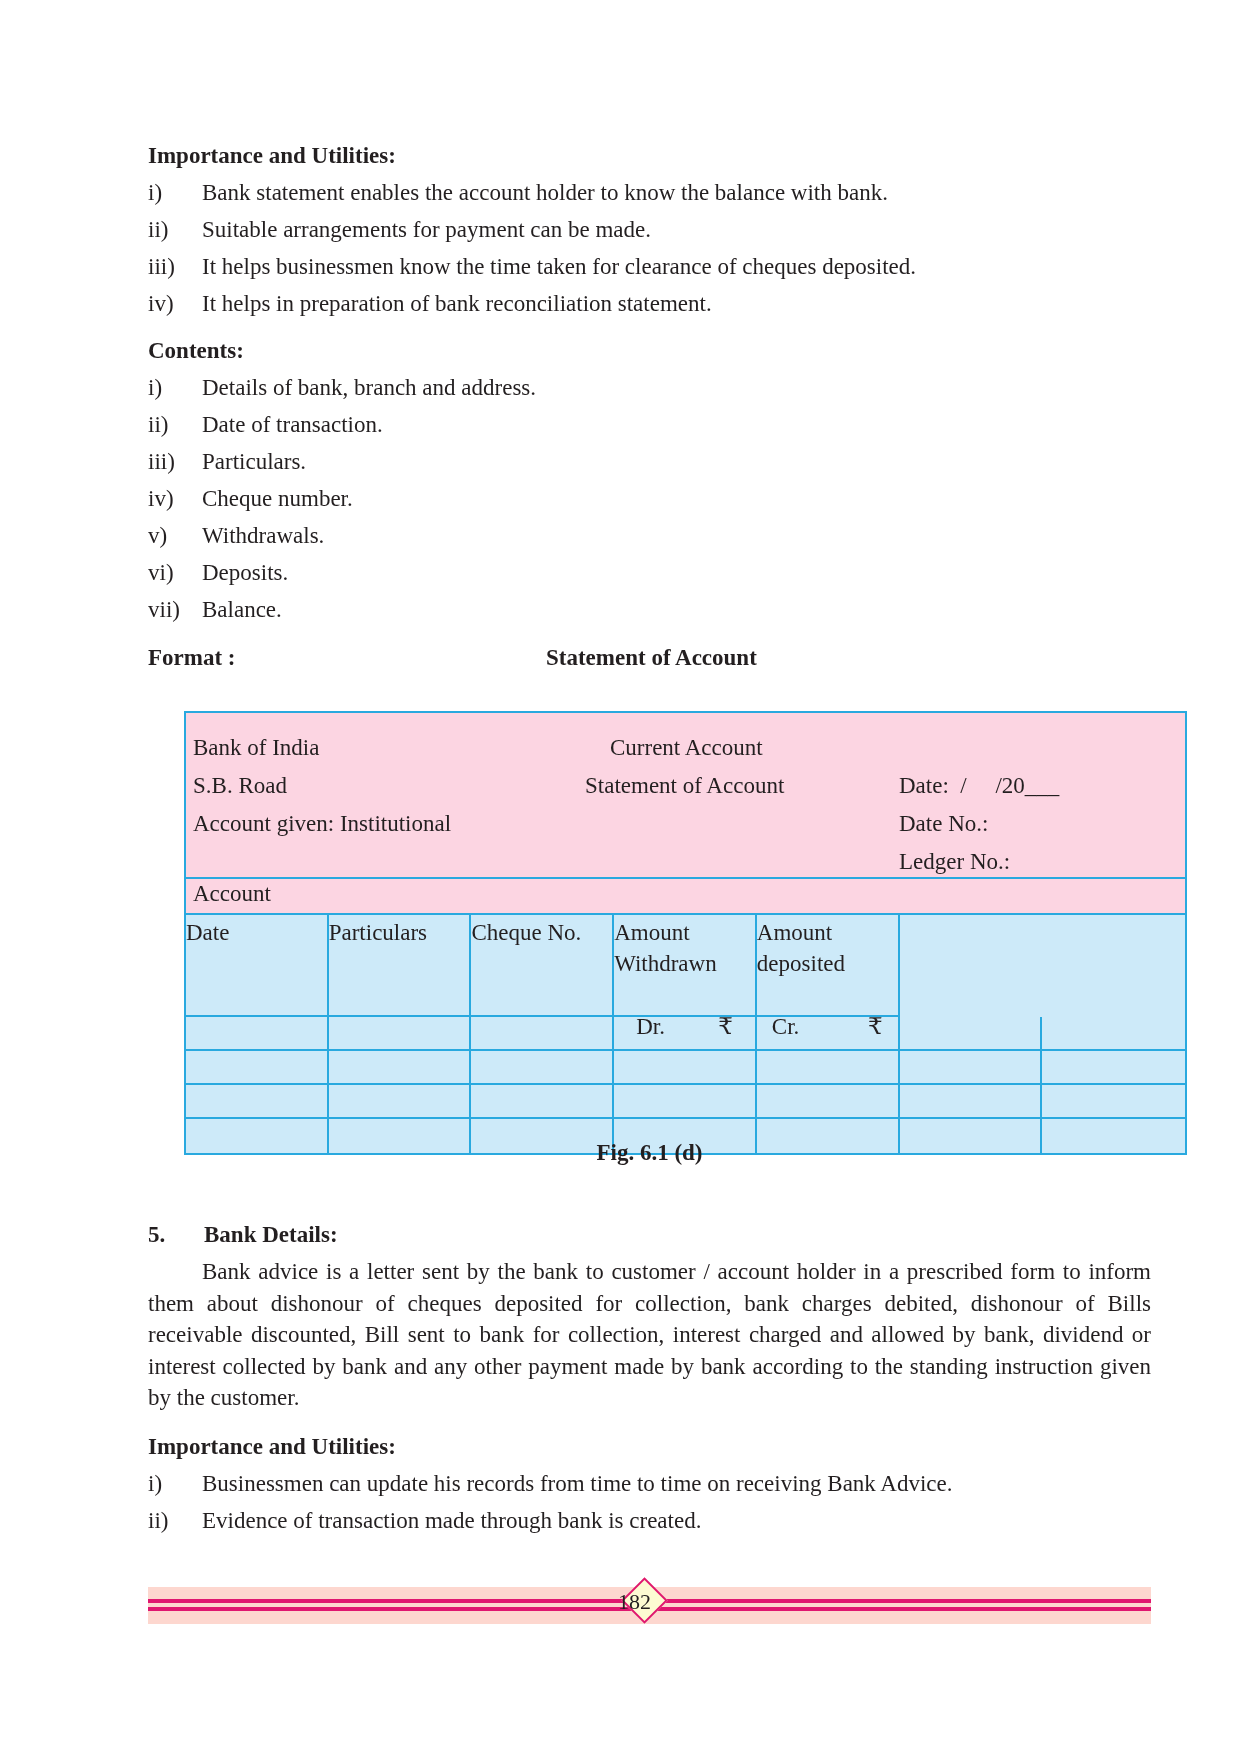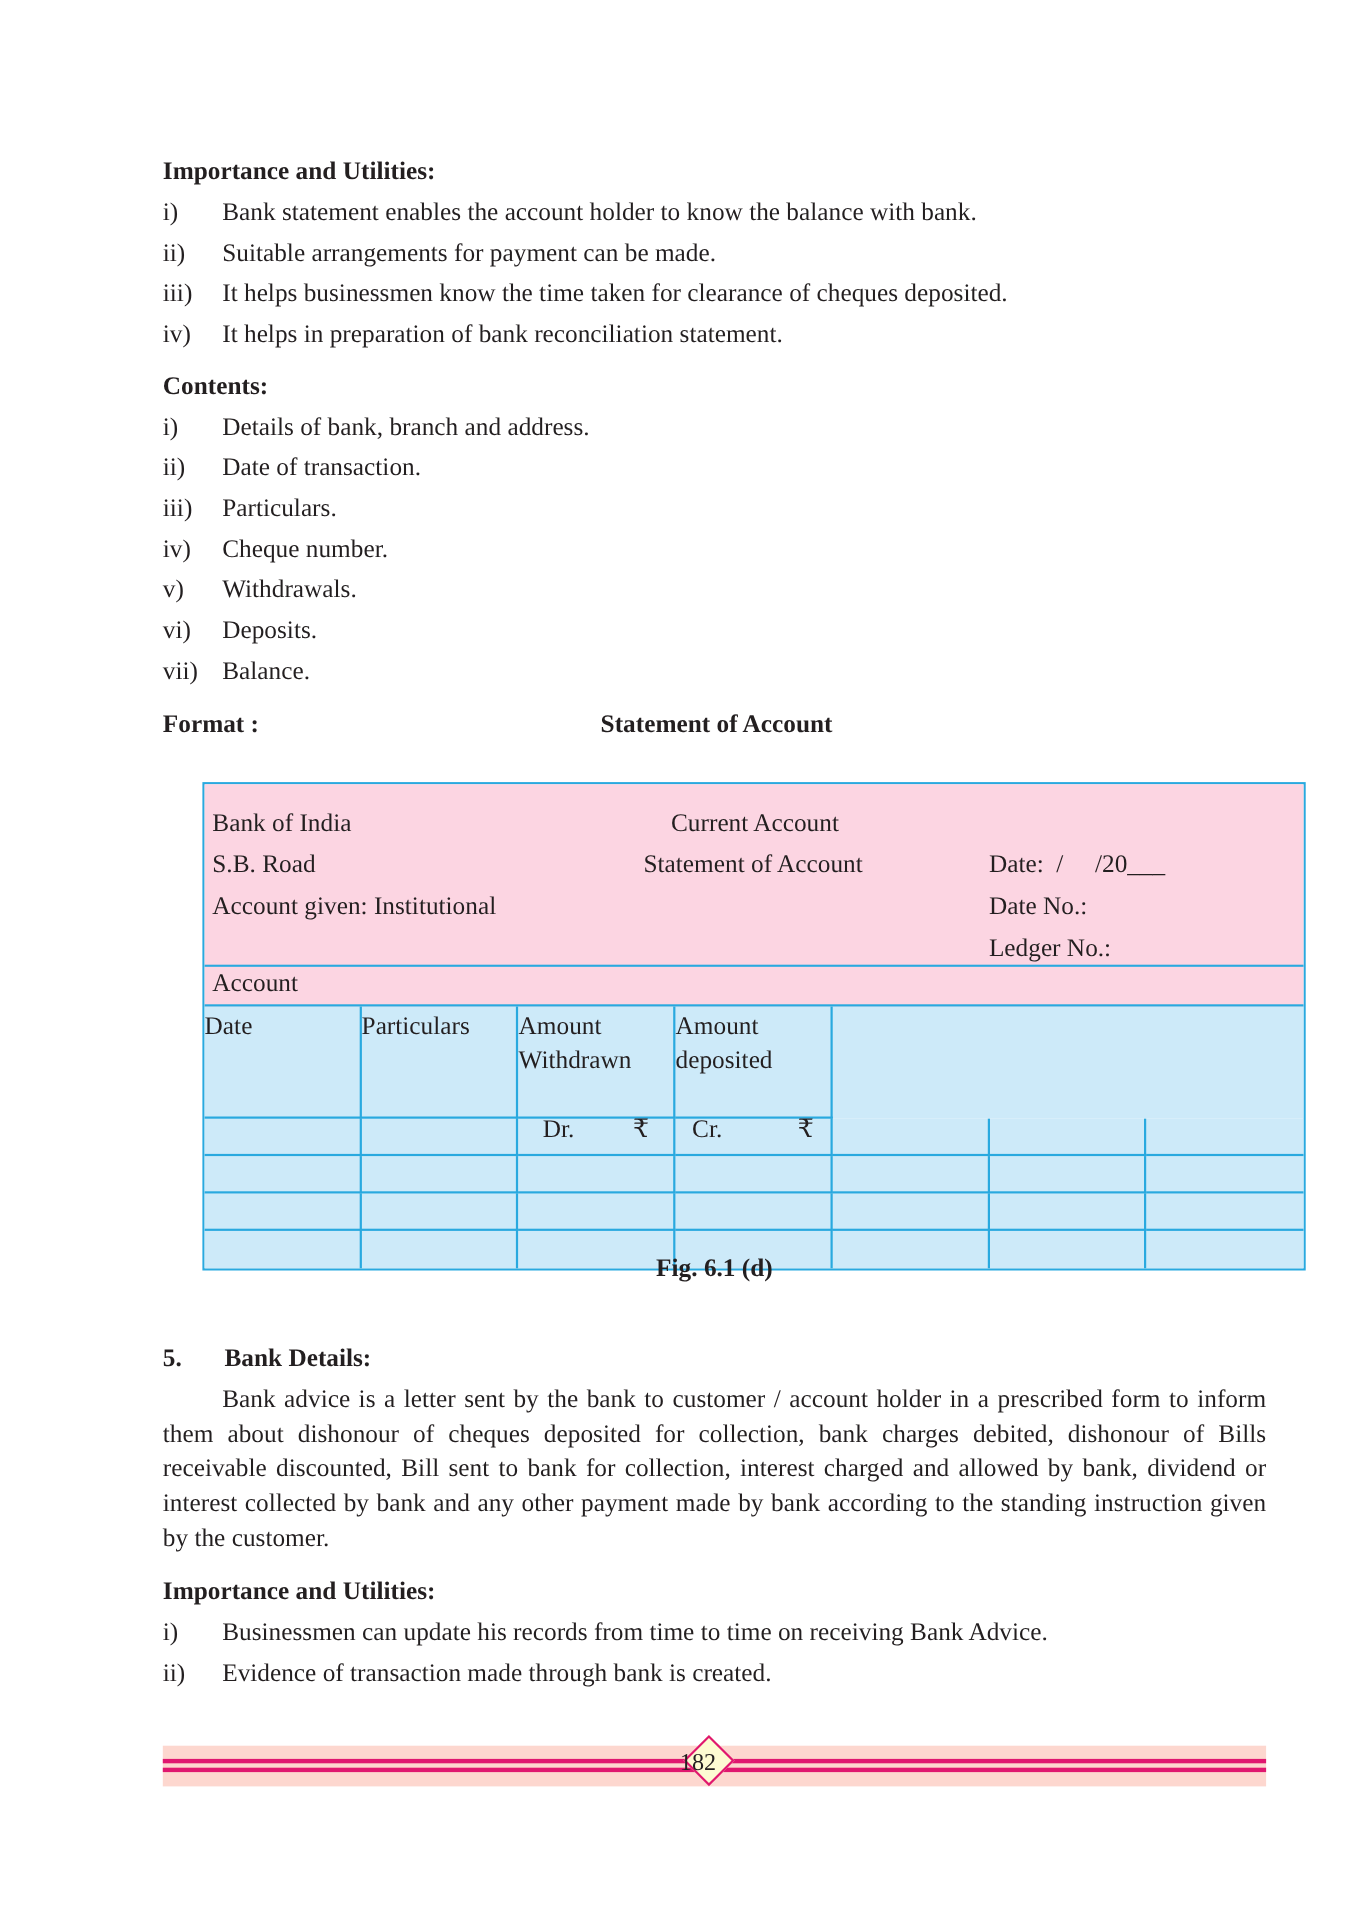--- a/index.html
+++ b/index.html
@@ -77,20 +77,23 @@
     <div class="abs t" style="left:7px;top:2px">Account</div>
   </div>
   <div class="grid hdr blue">
     <div class="cell">
         <div>Date</div>
       </div>
     <div class="cell">
         <div>Particulars</div>
       </div>
     <div class="cell">
+        <div>Cheque No.</div>
+      </div>
+    <div class="cell">
       <div>Amount</div>
       <div>Withdrawn</div>
       <div class="sub">
         <span style="position:absolute;left:22px">Dr.</span>
         <span style="position:absolute;right:22px">₹</span>
       </div>
     </div>
     <div class="cell">
       <div>Amount</div>
       <div>deposited</div>

